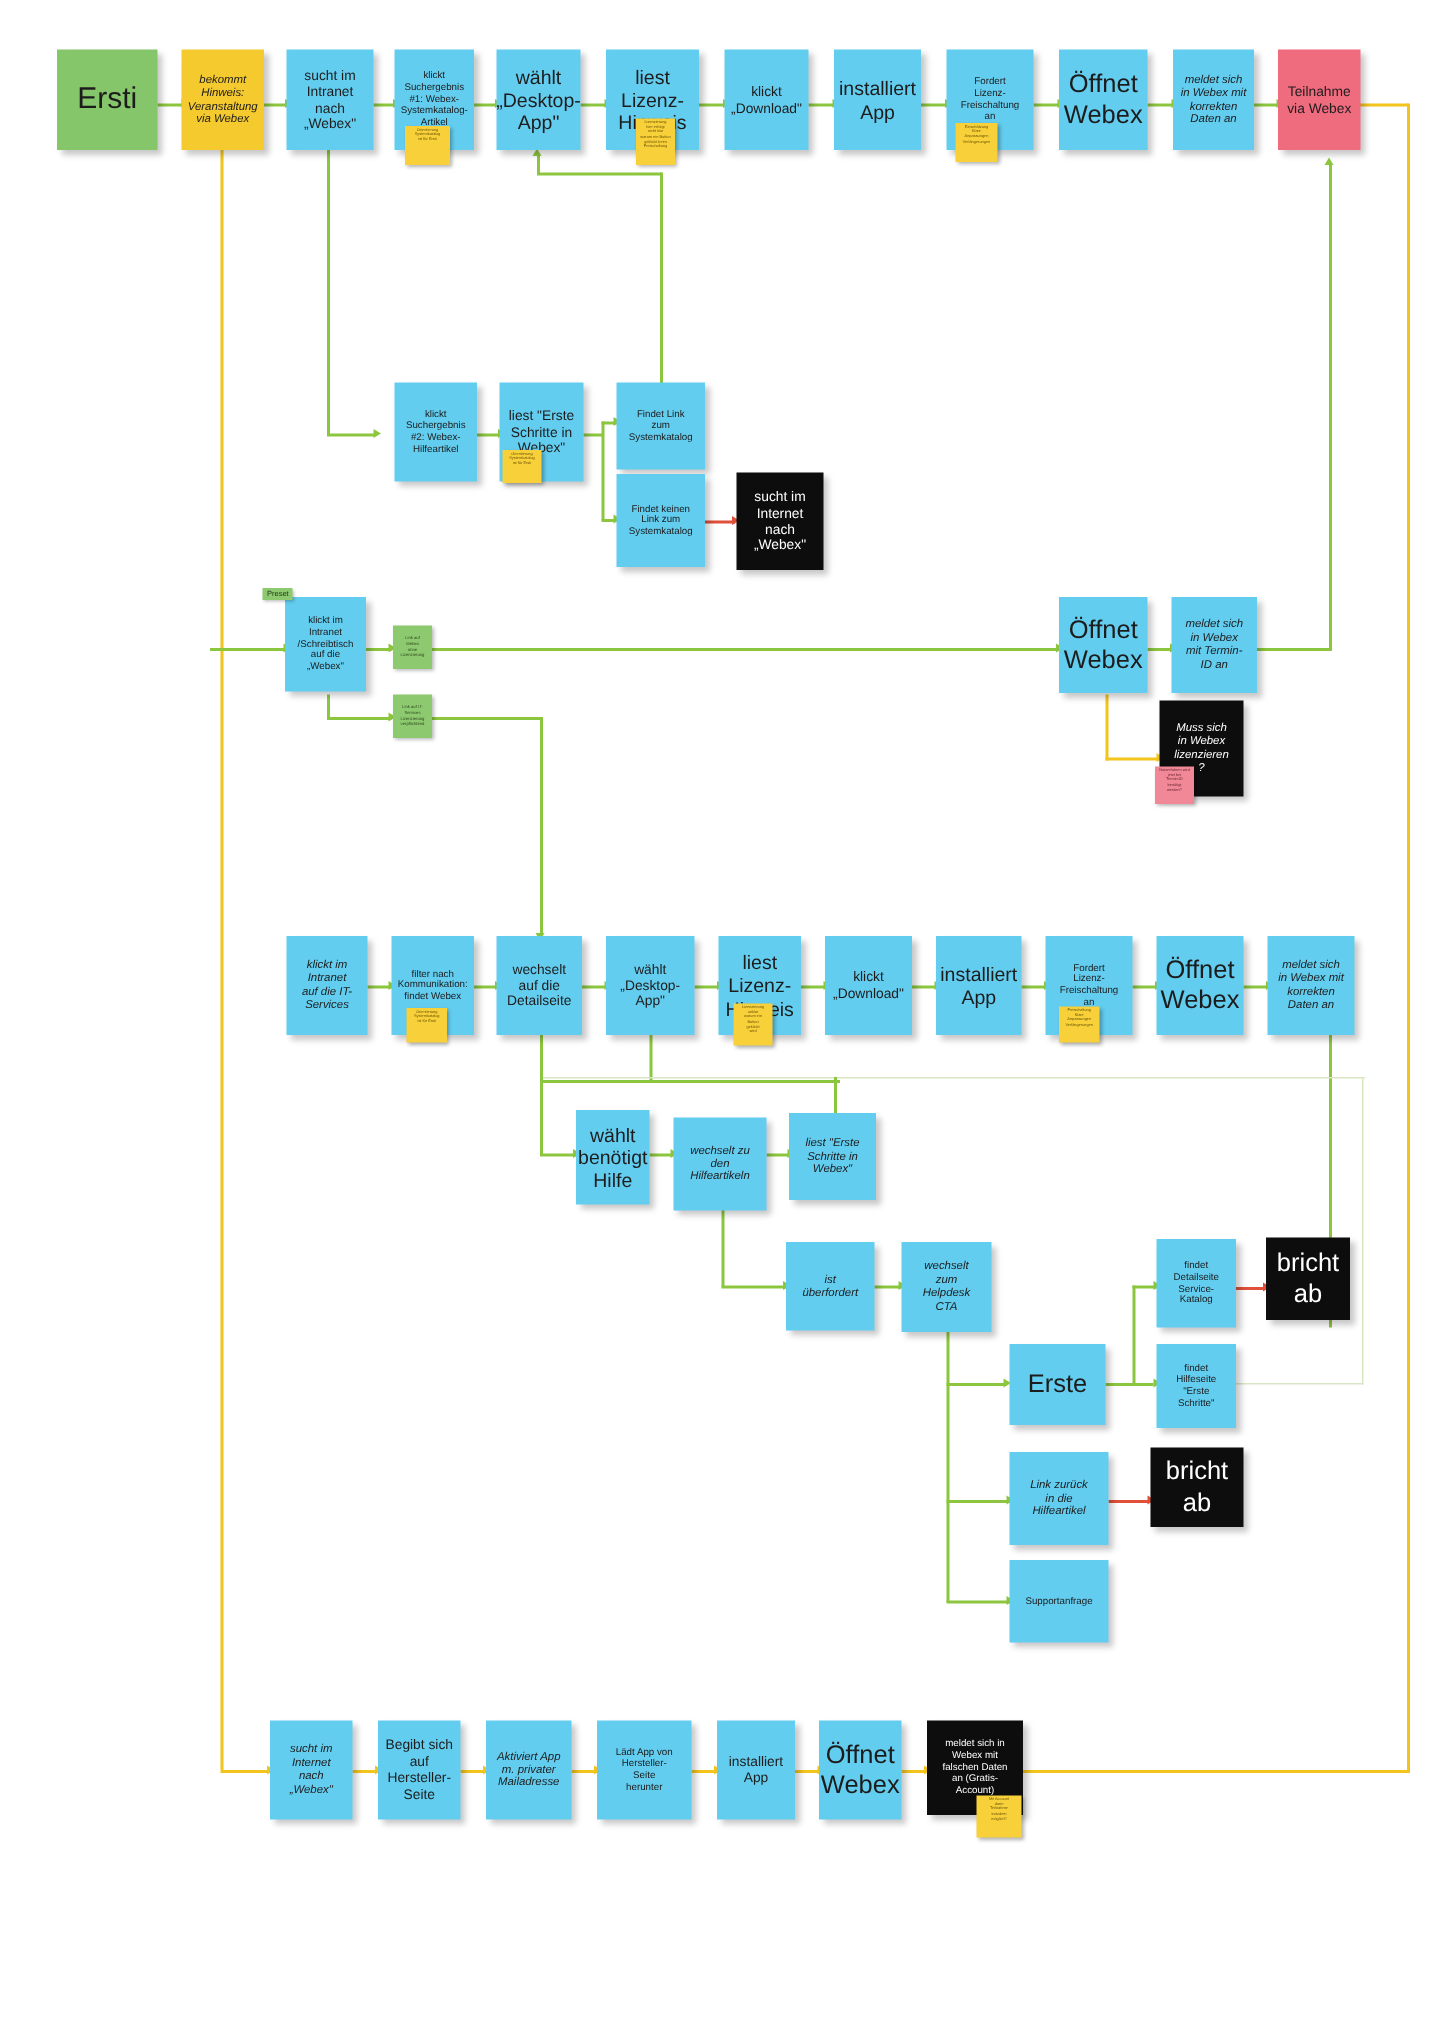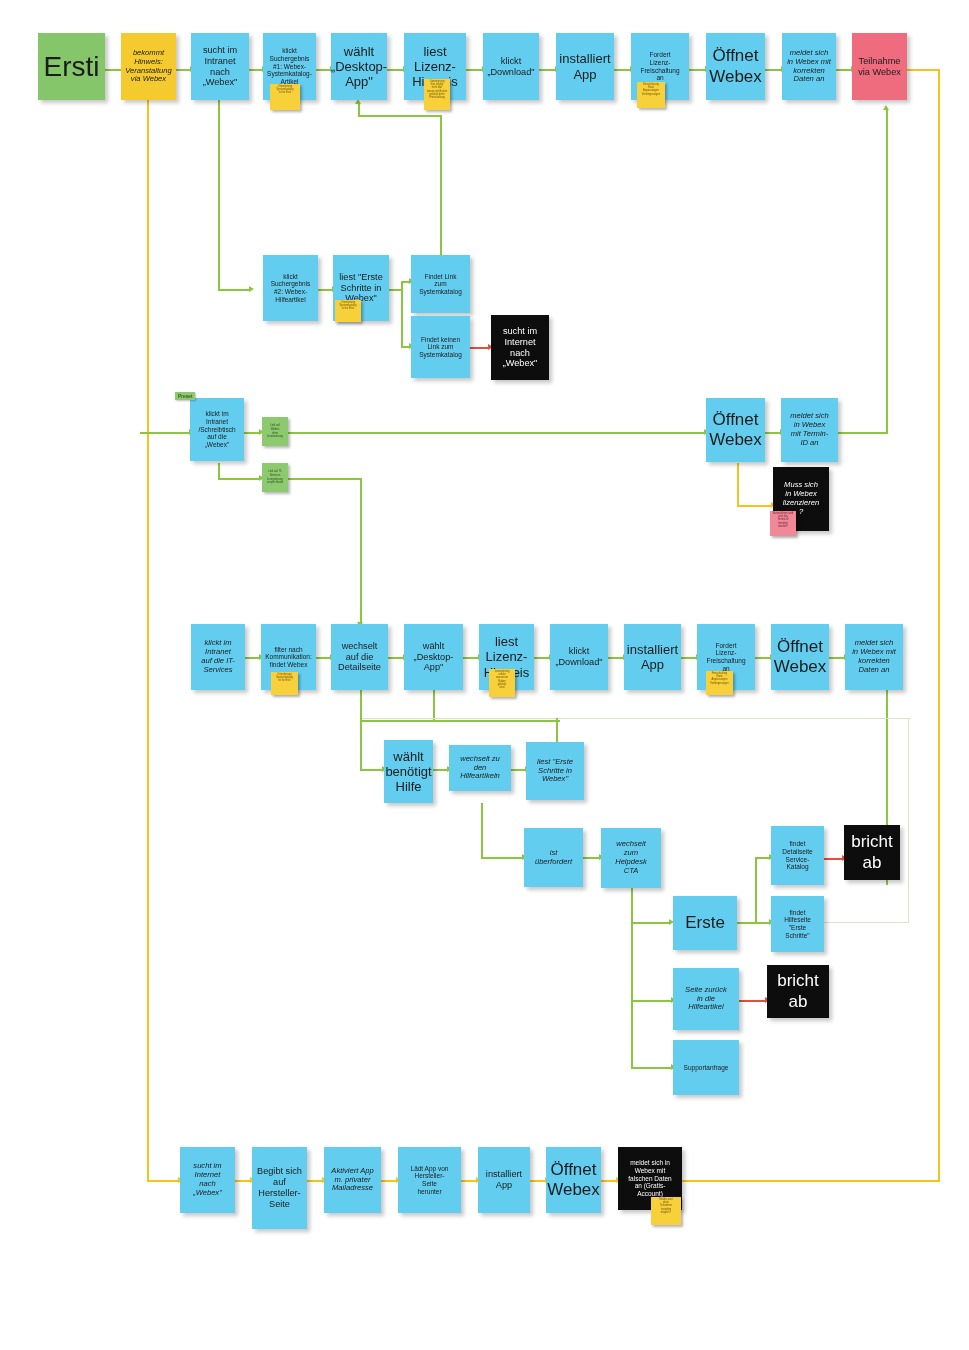--- a/index.html
+++ b/index.html
@@ -22,21 +22,21 @@
   .n-yellow{background:#f5ca2e;}
   .n-green{background:#86c66a;}
   .n-red{background:#ef6b7e;}
   .n-black{background:#0d0d0d;color:#ffffff;}
 
   .sz-xs{font-size:6.5px;}
   .sz-s{font-size:7.6px;font-style:italic;}
   .sz-m{font-size:9.2px;}
   .sz-l{font-size:13px;}
   .sz-xl{font-size:17px;}
-  .sz-xxl{font-size:28px;text-align:center;}
+  .sz-xxl{font-size:20px;text-align:center;}
 
   .sticky{
     position:absolute;
     background:#f7d03a;
     box-shadow:1.5px 1.5px 2.5px rgba(0,0,0,0.3);
     font-size:2.6px;
     line-height:1.25;
     color:#6b5506;
     text-align:center;
     padding:1px;
@@ -454,21 +454,21 @@
 
   <div class="node n-blue sz-s" style="left:845px;top:624px;width:58px;height:66px;">meldet sich
 in Webex mit
 korrekten
 Daten an</div>
 
   <div class="node n-blue sz-l" style="left:384px;top:740px;width:49px;height:63px;">wählt
 benötigt
 Hilfe</div>
 
-  <div class="node n-blue sz-s" style="left:449px;top:745px;width:62px;height:46px;">wechselt zu
+  <div class="node n-blue sz-s" style="left:449px;top:745px;width:62px;height:62px;">wechselt zu
 den
 Hilfeartikeln</div>
 
   <div class="node n-blue sz-s" style="left:526px;top:742px;width:58px;height:58px;">liest "Erste
 Schritte in
 Webex"</div>
 
   <div class="node n-blue sz-s" style="left:524px;top:828px;width:59px;height:59px;">ist
 überfordert</div>
 
@@ -485,35 +485,35 @@
 Katalog</div>
 
   <div class="node n-black sz-xl" style="left:844px;top:825px;width:56px;height:55px;">bricht
 ab</div>
 
   <div class="node n-blue sz-xs" style="left:771px;top:896px;width:53px;height:56px;">findet
 Hilfeseite
 "Erste
 Schritte"</div>
 
-  <div class="node n-blue sz-s" style="left:673px;top:968px;width:66px;height:62px;">Seite zurück
+  <div class="node n-blue sz-s" style="left:673px;top:968px;width:66px;height:62px;">Link zurück
 in die
 Hilfeartikel</div>
 
   <div class="node n-black sz-xl" style="left:767px;top:965px;width:62px;height:53px;">bricht
 ab</div>
 
   <div class="node n-blue sz-xs" style="left:673px;top:1040px;width:66px;height:55px;">Supportanfrage</div>
 
   <div class="node n-blue sz-s" style="left:180px;top:1147px;width:55px;height:66px;">sucht im
 Internet
 nach
 „Webex"</div>
 
-  <div class="node n-blue sz-m" style="left:252px;top:1147px;width:55px;height:82px;">Begibt sich
+  <div class="node n-blue sz-m" style="left:252px;top:1147px;width:55px;height:66px;">Begibt sich
 auf
 Hersteller-
 Seite</div>
 
   <div class="node n-blue sz-s" style="left:324px;top:1147px;width:57px;height:66px;">Aktiviert App
 m. privater
 Mailadresse</div>
 
   <div class="node n-blue sz-xs" style="left:398px;top:1147px;width:63px;height:66px;">Lädt App von
 Hersteller-

